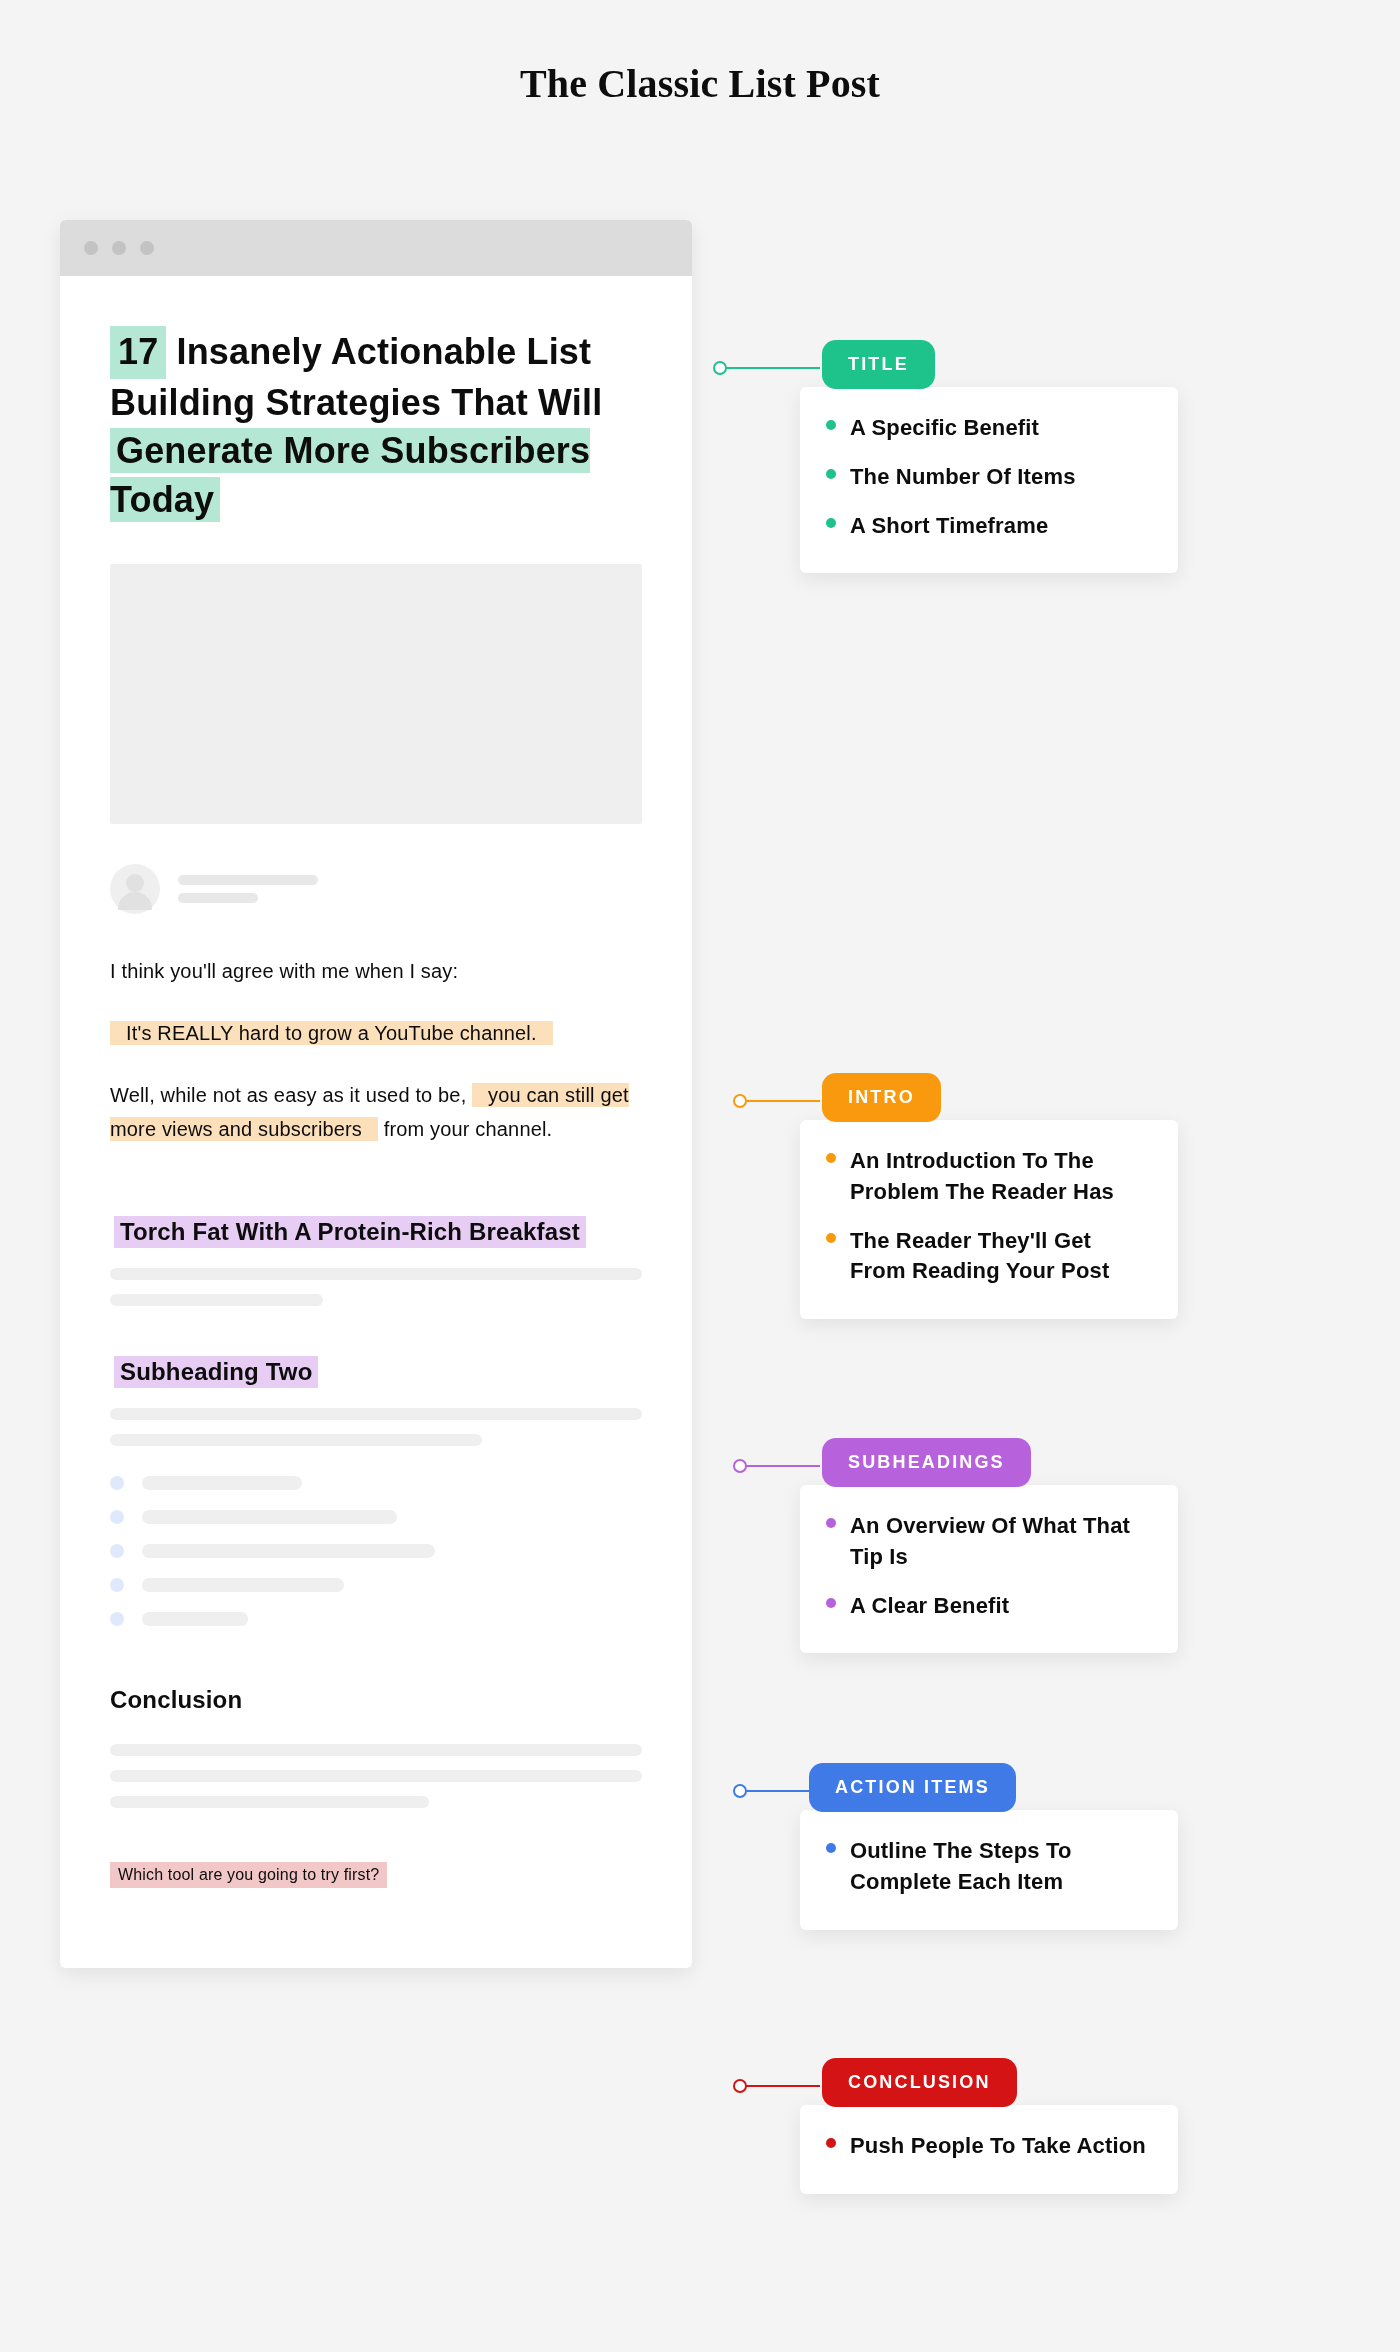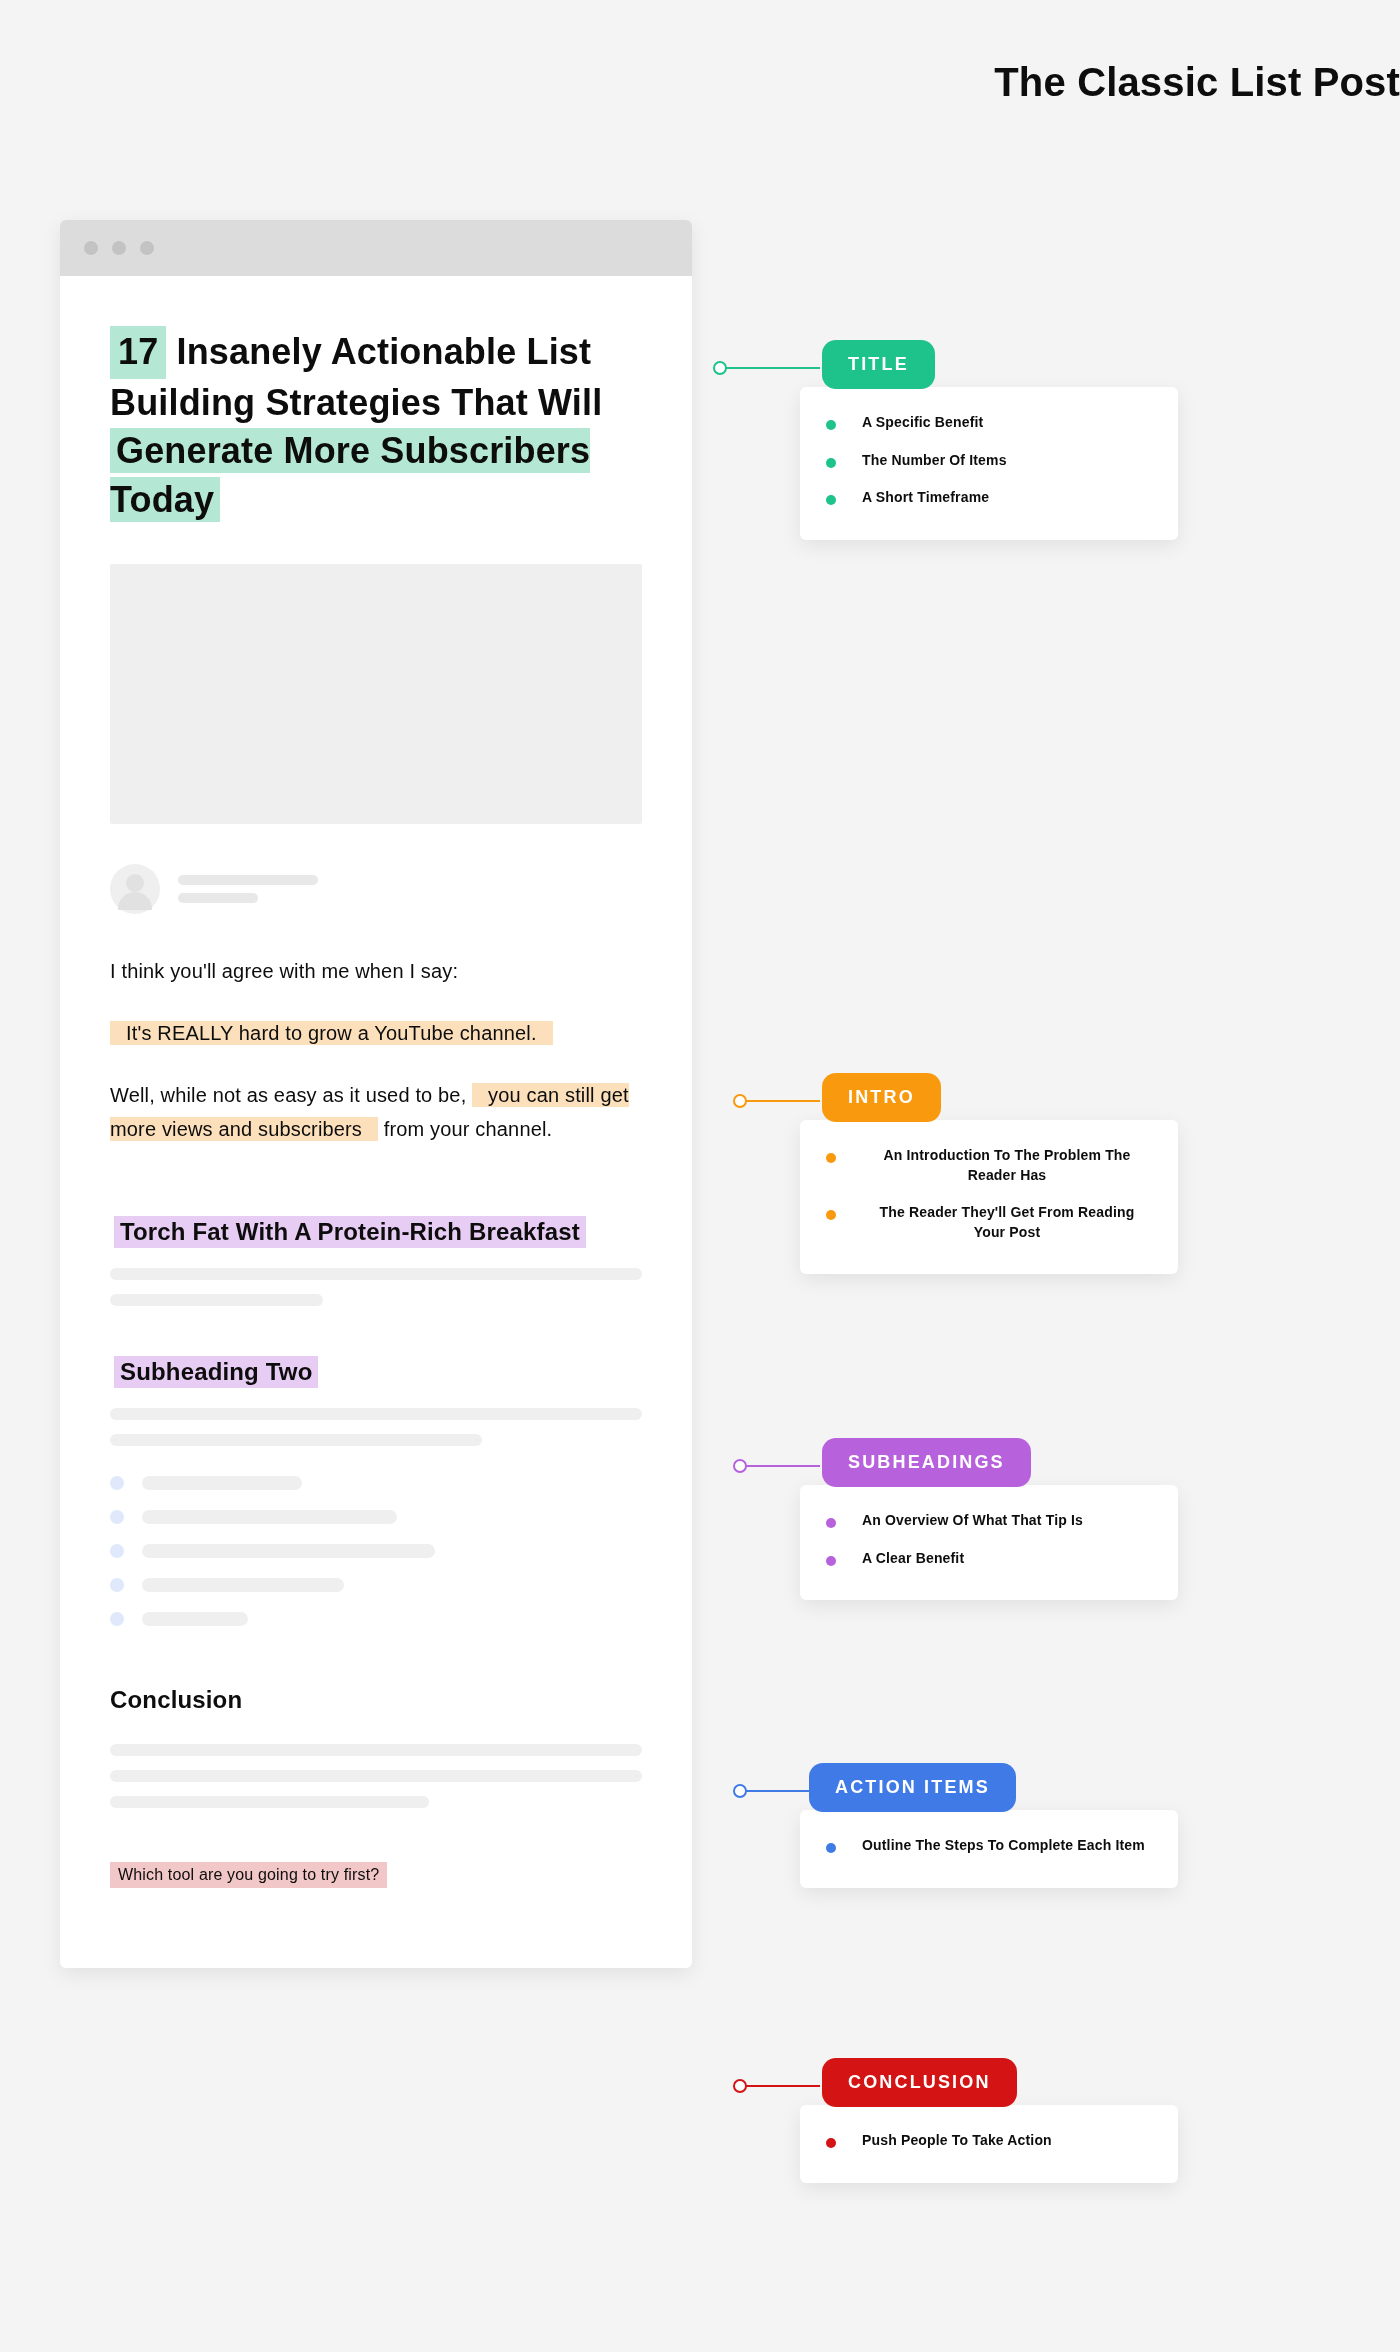--- a/index.html
+++ b/index.html
@@ -27,23 +27,24 @@
     background:var(--bg);
     font-family:"Helvetica Neue","Segoe UI",Arial,sans-serif;
     color:var(--text);
     letter-spacing:.01em;
     position:relative;
   }
 
   .page-title{
     position:absolute;
     top:60px; left:0; right:0;
-    text-align:right;
+    text-align:center;
     font-weight:800;
     font-size:40px;
+    font-family:Liberation Serif, serif;
   }
 
   
   .browser{
     position:absolute;
     top:220px; left:60px;
     width:632px;
     background:var(--card);
     border-radius:6px;
     box-shadow:var(--shadow);
@@ -124,26 +125,25 @@
   }
   .anno .card{
     background:#fff;
     border-radius:6px;
     box-shadow:var(--shadow);
     margin-top:-2px;
     padding:26px 26px 14px 26px;
   }
   .anno .card .item{
     display:flex;
-    gap:26px;
-    font-size:14px;
+    gap:14px;
+    font-size:22px;
     font-weight:700;
     line-height:1.4;
     margin-bottom:18px;
-    text-align:center;
   }
   .anno .card .idot{width:10px;height:10px;border-radius:50%;margin-top:7px;flex-shrink:0;}
 
   
   .connector{position:absolute;height:2px;pointer-events:none;}
   .connector::before{
     content:"";
     position:absolute;
     left:-7px;top:-6px;
     width:10px;height:10px;border:2px solid;border-radius:50%;background:#fff;

